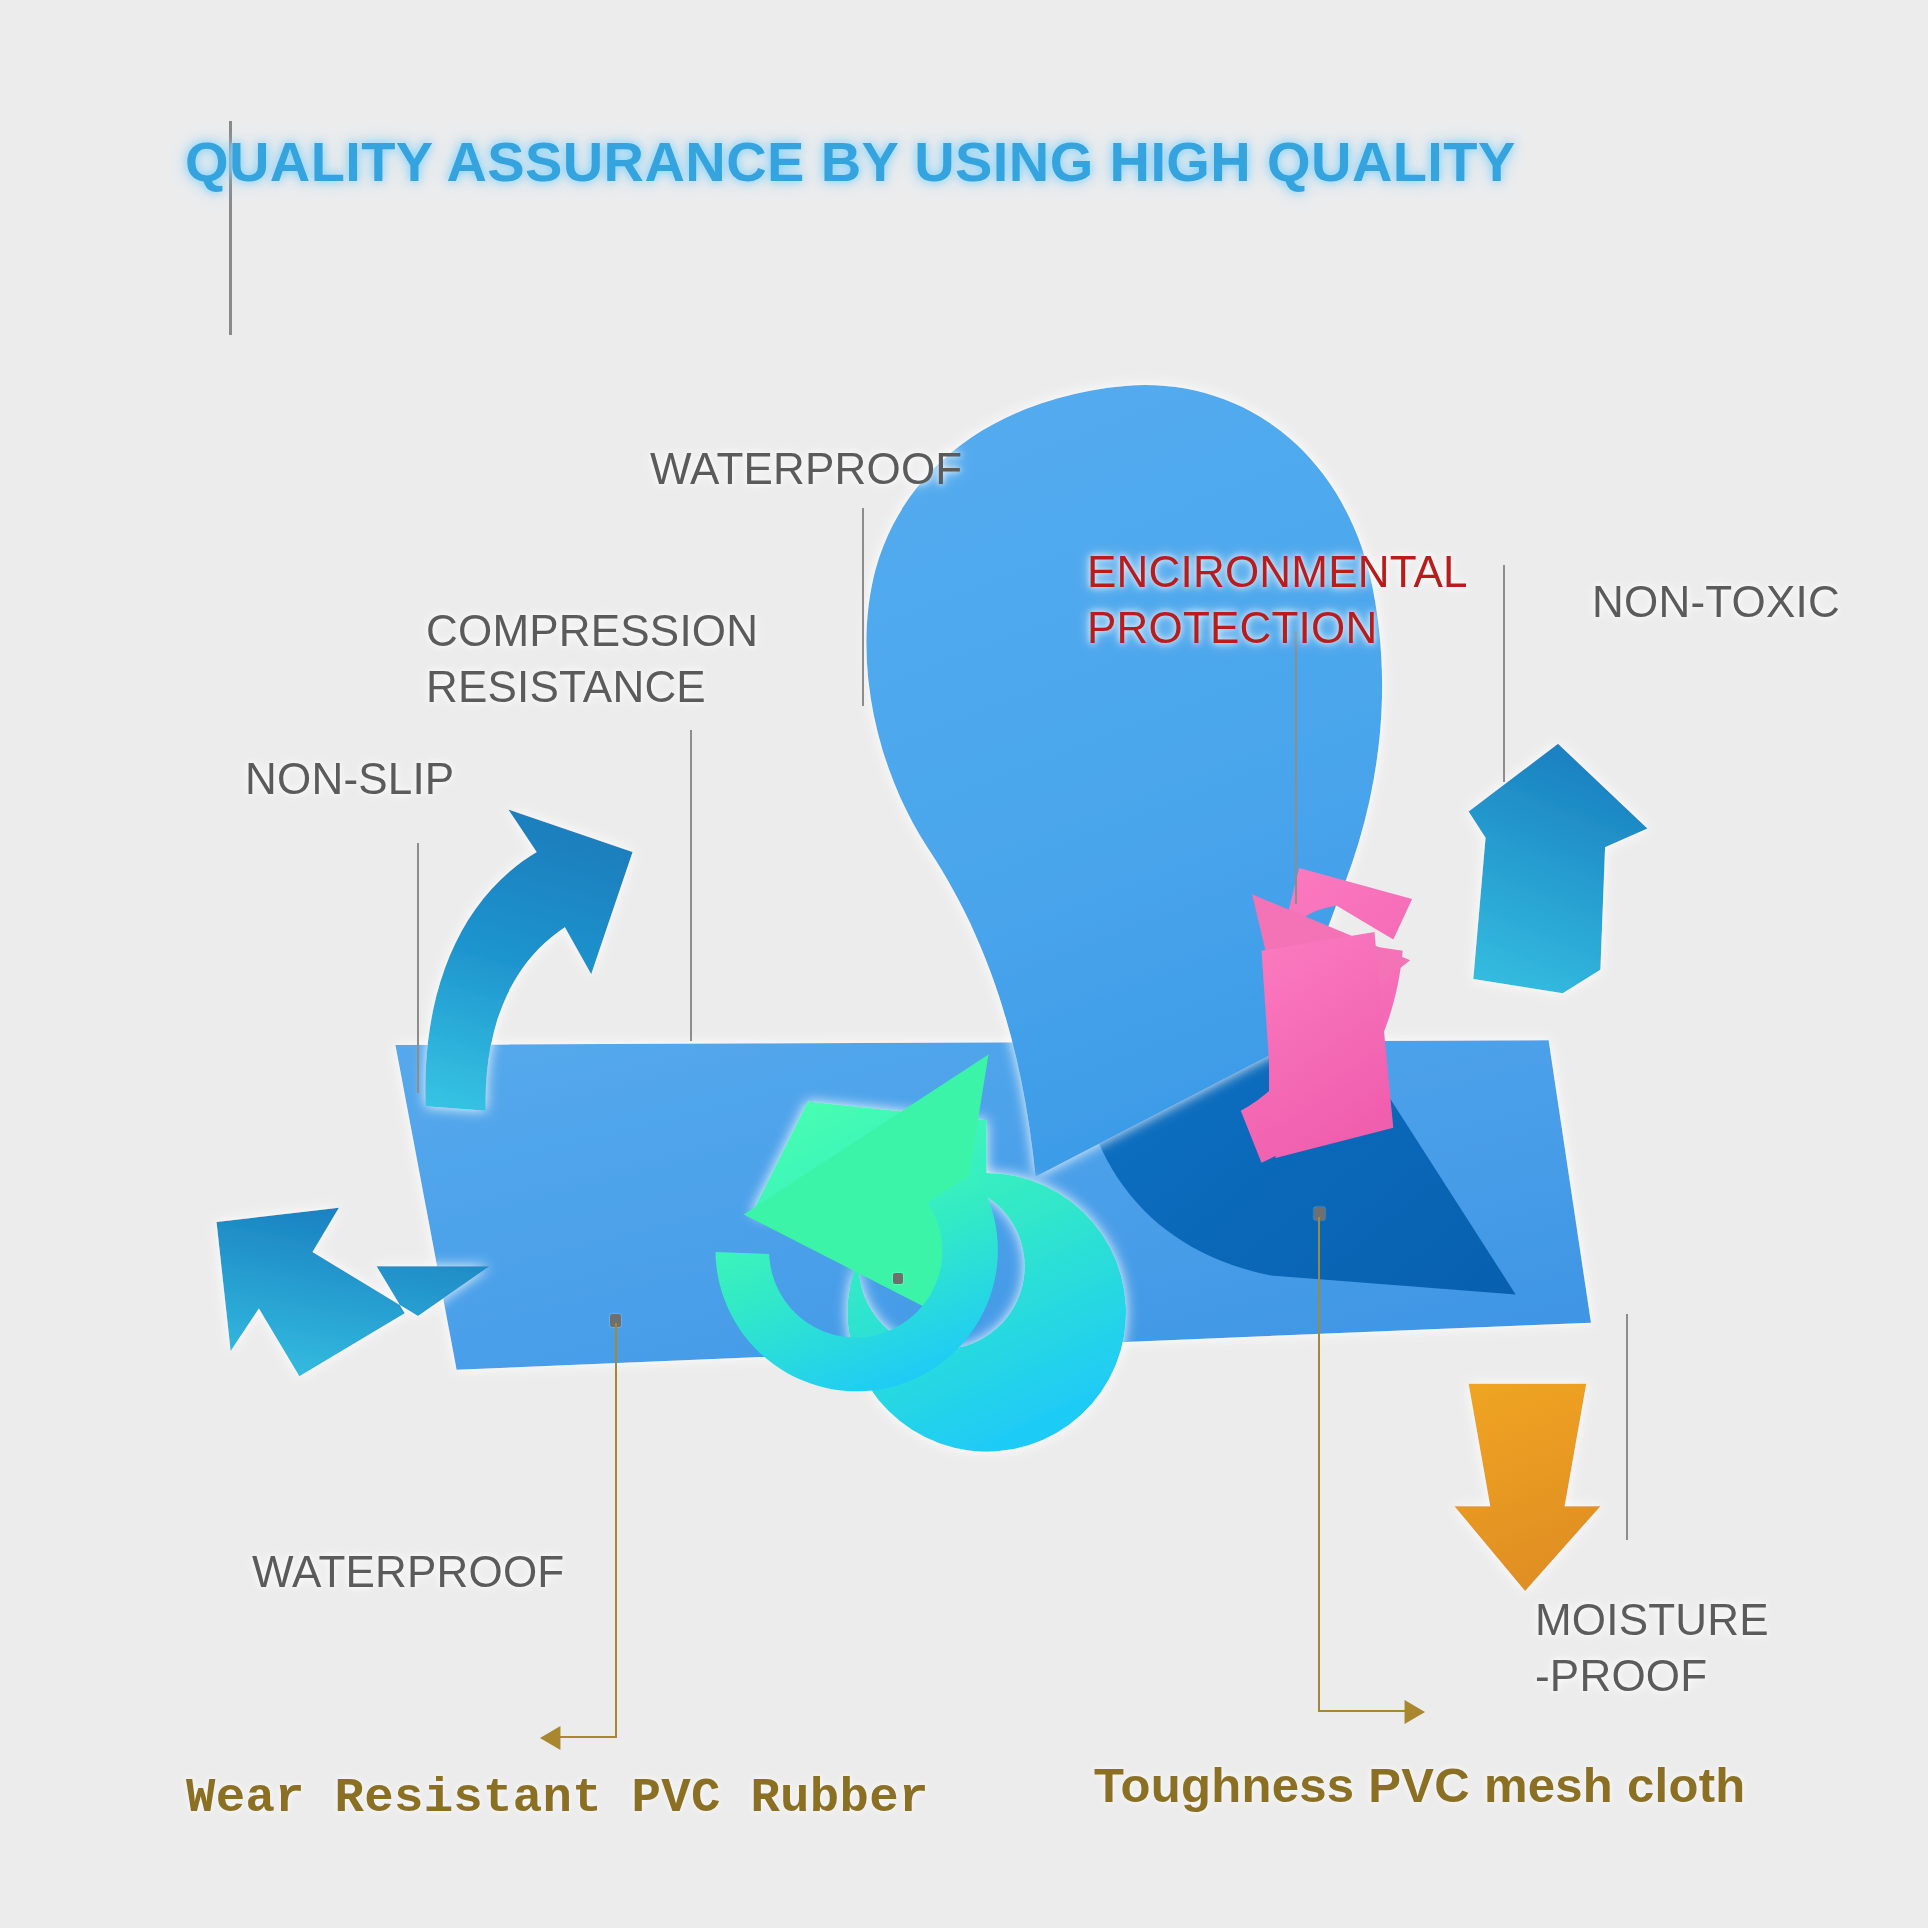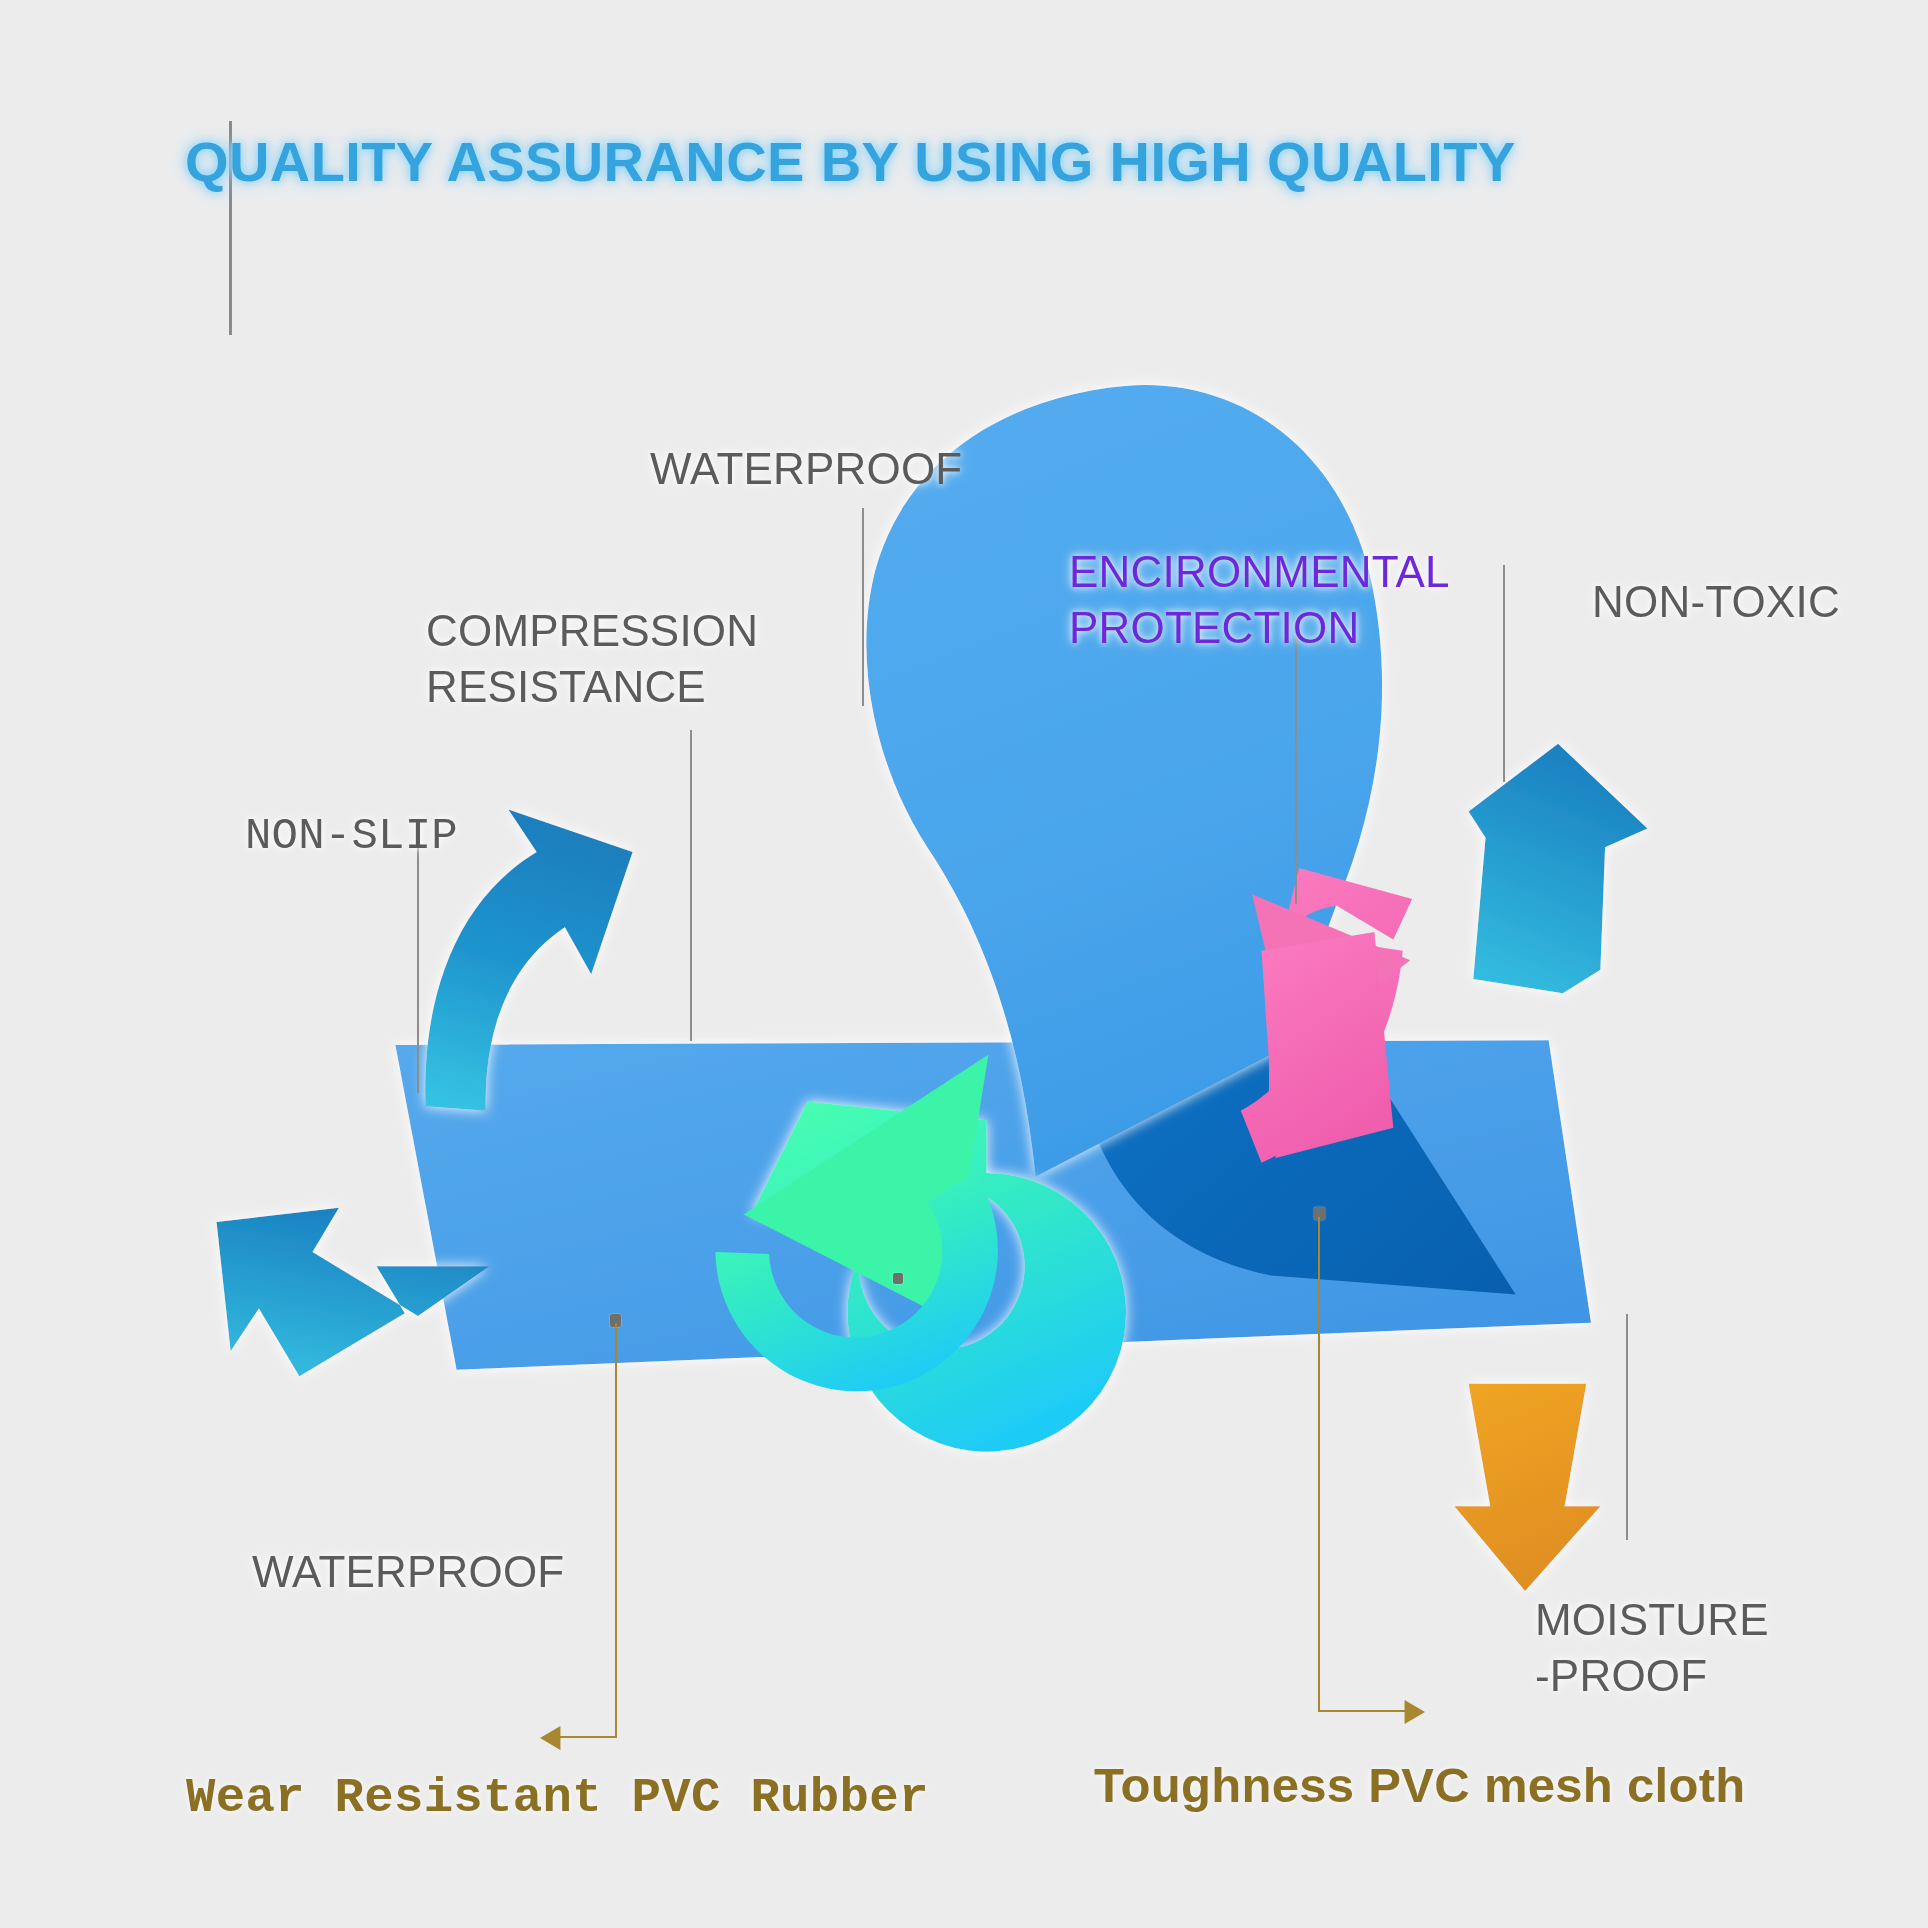--- a/index.html
+++ b/index.html
@@ -44,21 +44,21 @@
   
   .callout {
     position: absolute;
     color: #5b5b5b;
     font-size: 44px;
     line-height: 1.28;
     letter-spacing: 0.2px;
     text-shadow: 0 0 6.6px rgba(255,255,255,0.95), 0 0 13px rgba(255,255,255,0.8);
     white-space: pre-line;
   }
-  .callout.gray-light { color: #6d28d9; }
+  .callout.gray-light { color: #b91c1c; margin-left: 18px; }
 
   
   .leader {
     position: absolute;
     background: #8d8d8d;
     width: 1.9px;
   }
 
   
   .gleader {
@@ -227,21 +227,21 @@
     <polygon points="28,15 6,2 6,28" fill="#a8872f"></polygon>
   </svg>
 
   <div class="anchor-dot" style="left:893px; top:1273px; width:10.4px; height:11.3px;"></div>
 
   <div class="callout" style="left:650px; top:441px;">WATERPROOF</div>
 
   <div class="callout" style="left:426px; top:603px; text-align:left;">COMPRESSION
 RESISTANCE</div>
 
-  <div class="callout" style="left:245px; top:808px;font-family:Liberation Mono, monospace;">NON-SLIP</div>
+  <div class="callout" style="left:245px; top:751px;">NON-SLIP</div>
 
   <div class="callout gray-light" style="left:1069px; top:544px;">ENCIRONMENTAL
 PROTECTION</div>
 
   <div class="callout" style="left:1592px; top:574px;">NON-TOXIC</div>
 
   <div class="callout" style="left:252px; top:1544px;">WATERPROOF</div>
 
   <div class="callout" style="left:1535px; top:1552px;margin-top:40px;">MOISTURE
 -PROOF</div>

